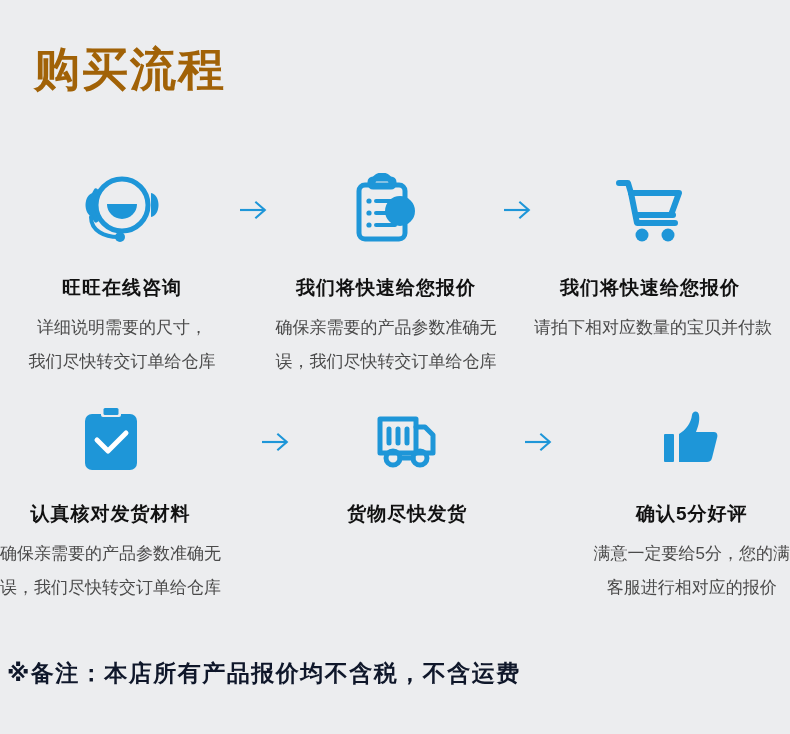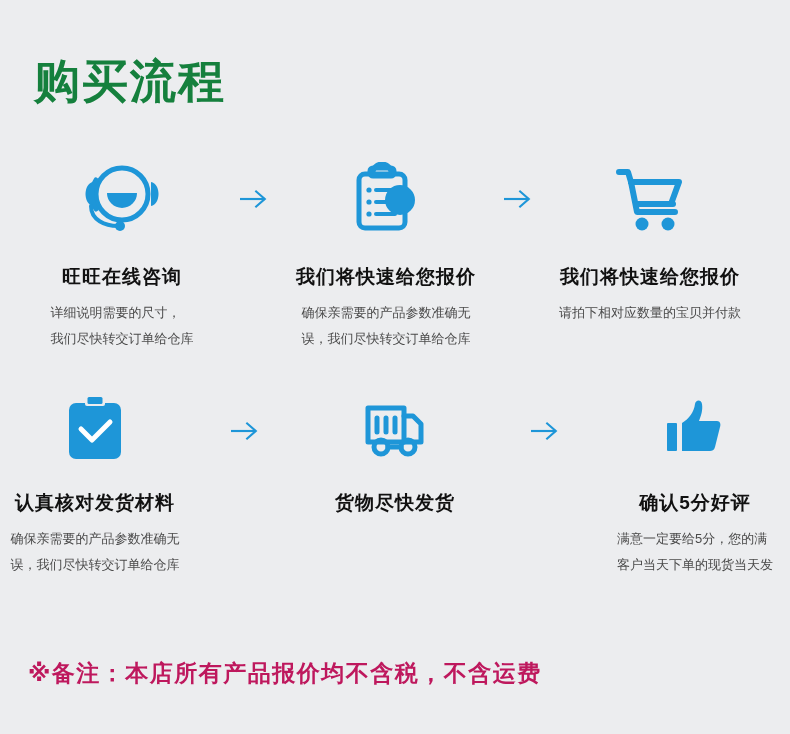--- a/index.html
+++ b/index.html
@@ -19,34 +19,34 @@
     width: 790px;
     height: 734px;
     position: relative;
     box-sizing: border-box;
   }
 
   
   .page-title {
     position: absolute;
     left: 34px;
-    top: 56px;
+    top: 44px;
     font-size: 46px;
     font-weight: bold;
     letter-spacing: 2px;
     line-height: 1.1;
-    color: #15803d;
+    color: #a16207;
     white-space: nowrap;
   }
 
   
   .steps {
     position: absolute;
     left: 0;
-    top: 156px;
+    top: 167px;
     width: 790px;
   }
   .step-row {
     display: flex;
     flex-direction: row;
     align-items: flex-start;
     width: 790px;
   }
   .step-row.row-1 { height: 232px; }
   .step-row.row-2 { height: 232px; gap: 41px; }
@@ -73,49 +73,49 @@
     font-weight: bold;
     color: #111111;
     letter-spacing: 1px;
     margin-top: 22px;
     text-align: center;
     white-space: nowrap;
   }
   .row-2 .step-title { margin-top: 20px; }
 
   .step-desc {
-    font-size: 13px;
+    font-size: 17px;
     color: #4a4a4a;
     line-height: 2.0;
-    text-align: left;
+    text-align: center;
     margin-top: 10px;
     max-width: 232px;
   }
   .step-desc .ln { display: block; white-space: nowrap; }
 
   
   .step-arrow {
     width: 28px;
     flex: 0 0 auto;
     height: 86px;
     display: flex;
     align-items: center;
     justify-content: center;
     margin-top: 0;
   }
   .row-1 .step-arrow { margin-left: -4px; margin-right: -4px; }
 
   
   .footer-note {
     position: absolute;
-    left: 28px;
+    left: 7px;
     top: 658px;
     font-size: 23px;
     font-weight: bold;
-    color: #be185d;
+    color: #0f172a;
     letter-spacing: 1.5px;
     white-space: nowrap;
   }
 
   svg { display: block; }
 </style>
 </head>
 <body>
 
 <div class="page">
@@ -252,21 +252,21 @@
       <div class="step">
         <div class="step-icon">
           <svg width="64" height="64" viewBox="0 0 64 64">
             <rect x="4" y="26" width="10" height="28" rx="1" fill="#1e96d8"></rect>
             <path d="M19 26 C26 22 31 15 32 7 C32.5 3 38 2 39 7 C40 13 38 19 36 24 L54 24 C57 24 58 27 57 30 L52 50 C51.3 53 49 54 47 54 L19 54 Z" fill="#1e96d8"></path>
           </svg>
         </div>
         <div class="step-title">确认5分好评</div>
         <div class="step-desc">
           <span class="ln">满意一定要给5分，您的满</span>
-          <span class="ln">客户当天下单的现货当天发</span>
+          <span class="ln">客服进行相对应的报价</span>
         </div>
       </div>
 
     </div>
 
   </div>
 
   <div class="footer-note">※备注：本店所有产品报价均不含税，不含运费</div>
 
 </div>

